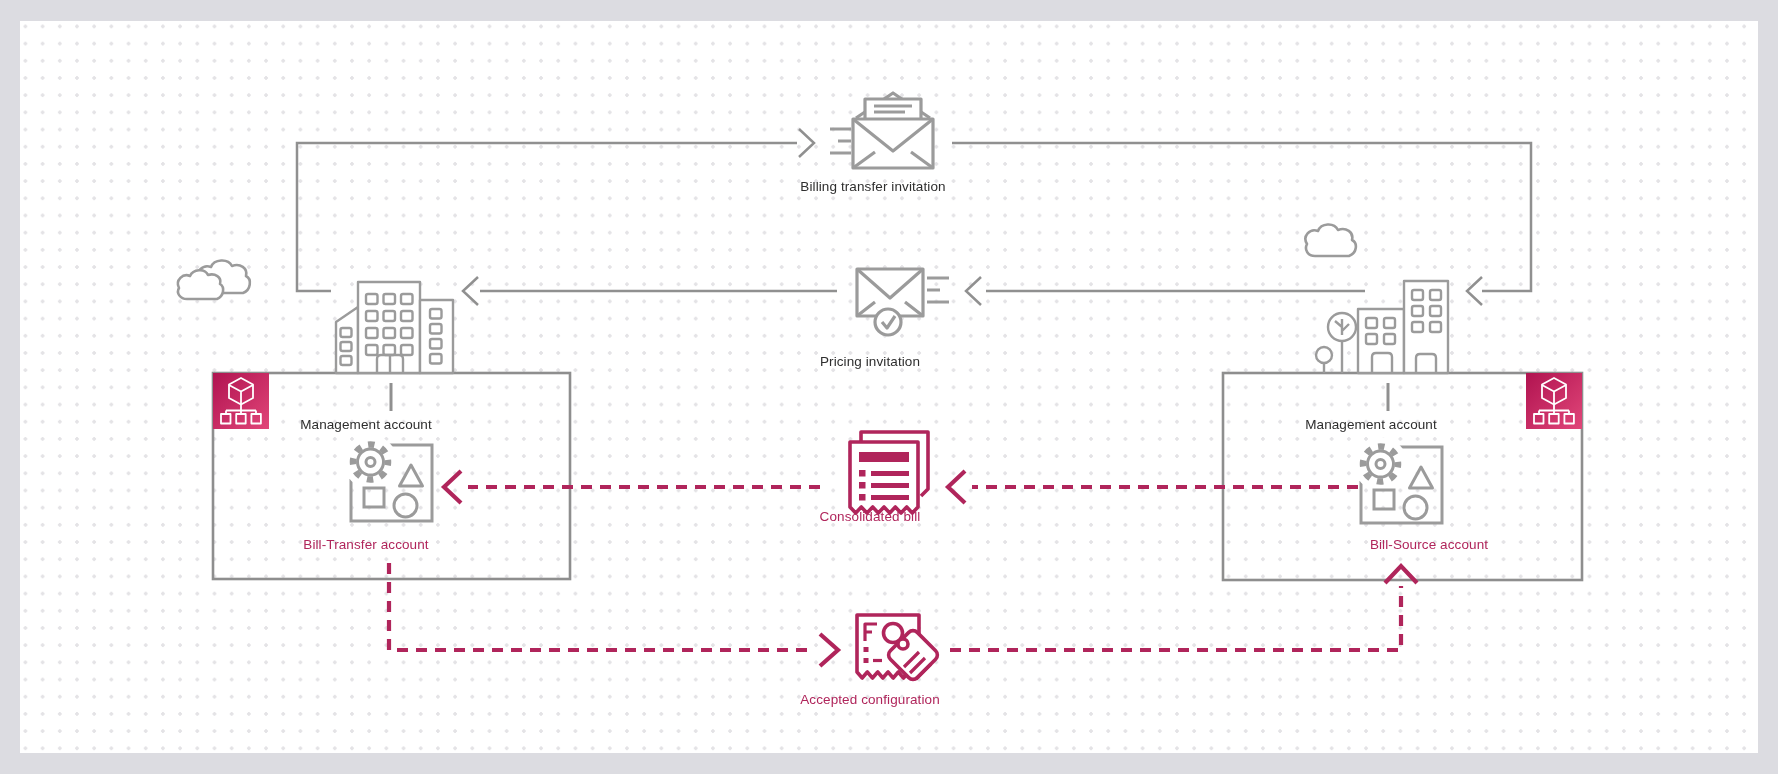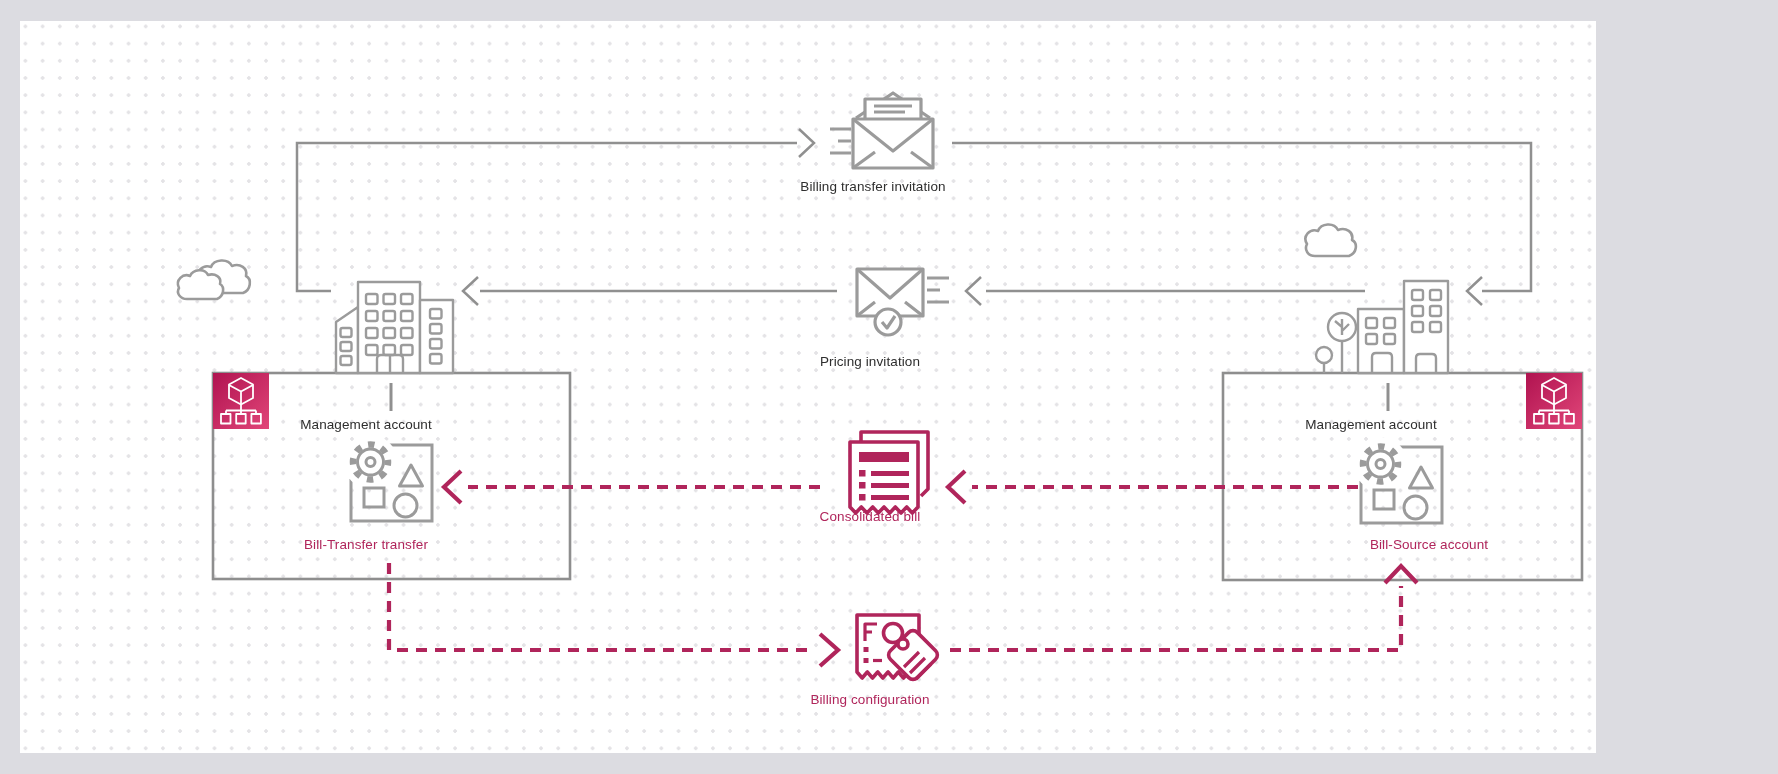--- a/index.html
+++ b/index.html
@@ -4,21 +4,21 @@
 <style>
   html,body{margin:0;padding:0;}
   body{
     width:1778px;height:774px;
     background:#dcdce1;
     font-family:"Liberation Sans", sans-serif;
     position:relative;
     overflow:hidden;
   }
   .canvas{
-    position:absolute;left:20px;top:21px;width:1576px;height:732px;
+    position:absolute;left:20px;top:21px;width:1738px;height:732px;
     background-color:#ffffff;
     background-image:radial-gradient(circle,#e4e3e6 1.5px,transparent 1.7px);
     background-size:17.2px 17.2px;
     background-position:14px 14px;
   }
   svg.layer{position:absolute;left:0;top:0;width:1778px;height:774px;}
   .lbl{
     position:absolute;
     transform:translateX(-50%);
     font-size:13.5px;
@@ -209,21 +209,21 @@
 </svg>
 
 <div class="lbl" style="left:853px;top:158px">Billing transfer invitation</div>
 
 <div class="lbl" style="left:850px;top:333px">Pricing invitation</div>
 
 <div class="lbl" style="left:346px;top:396px">Management account</div>
 
 <div class="lbl" style="left:1351px;top:396px">Management account</div>
 
-<div class="lbl pink" style="left:346px;top:516px">Bill-Transfer transfer</div>
+<div class="lbl pink" style="left:346px;top:516px">Bill-Transfer account</div>
 
 <div class="lbl pink" style="left:1409px;top:516px">Bill-Source account</div>
 
 <div class="lbl pink" style="left:850px;top:488px">Consolidated bill</div>
 
-<div class="lbl pink" style="left:850px;top:671px">Billing configuration</div>
+<div class="lbl pink" style="left:850px;top:671px">Accepted configuration</div>
 
 </div>
 
 </body></html>

